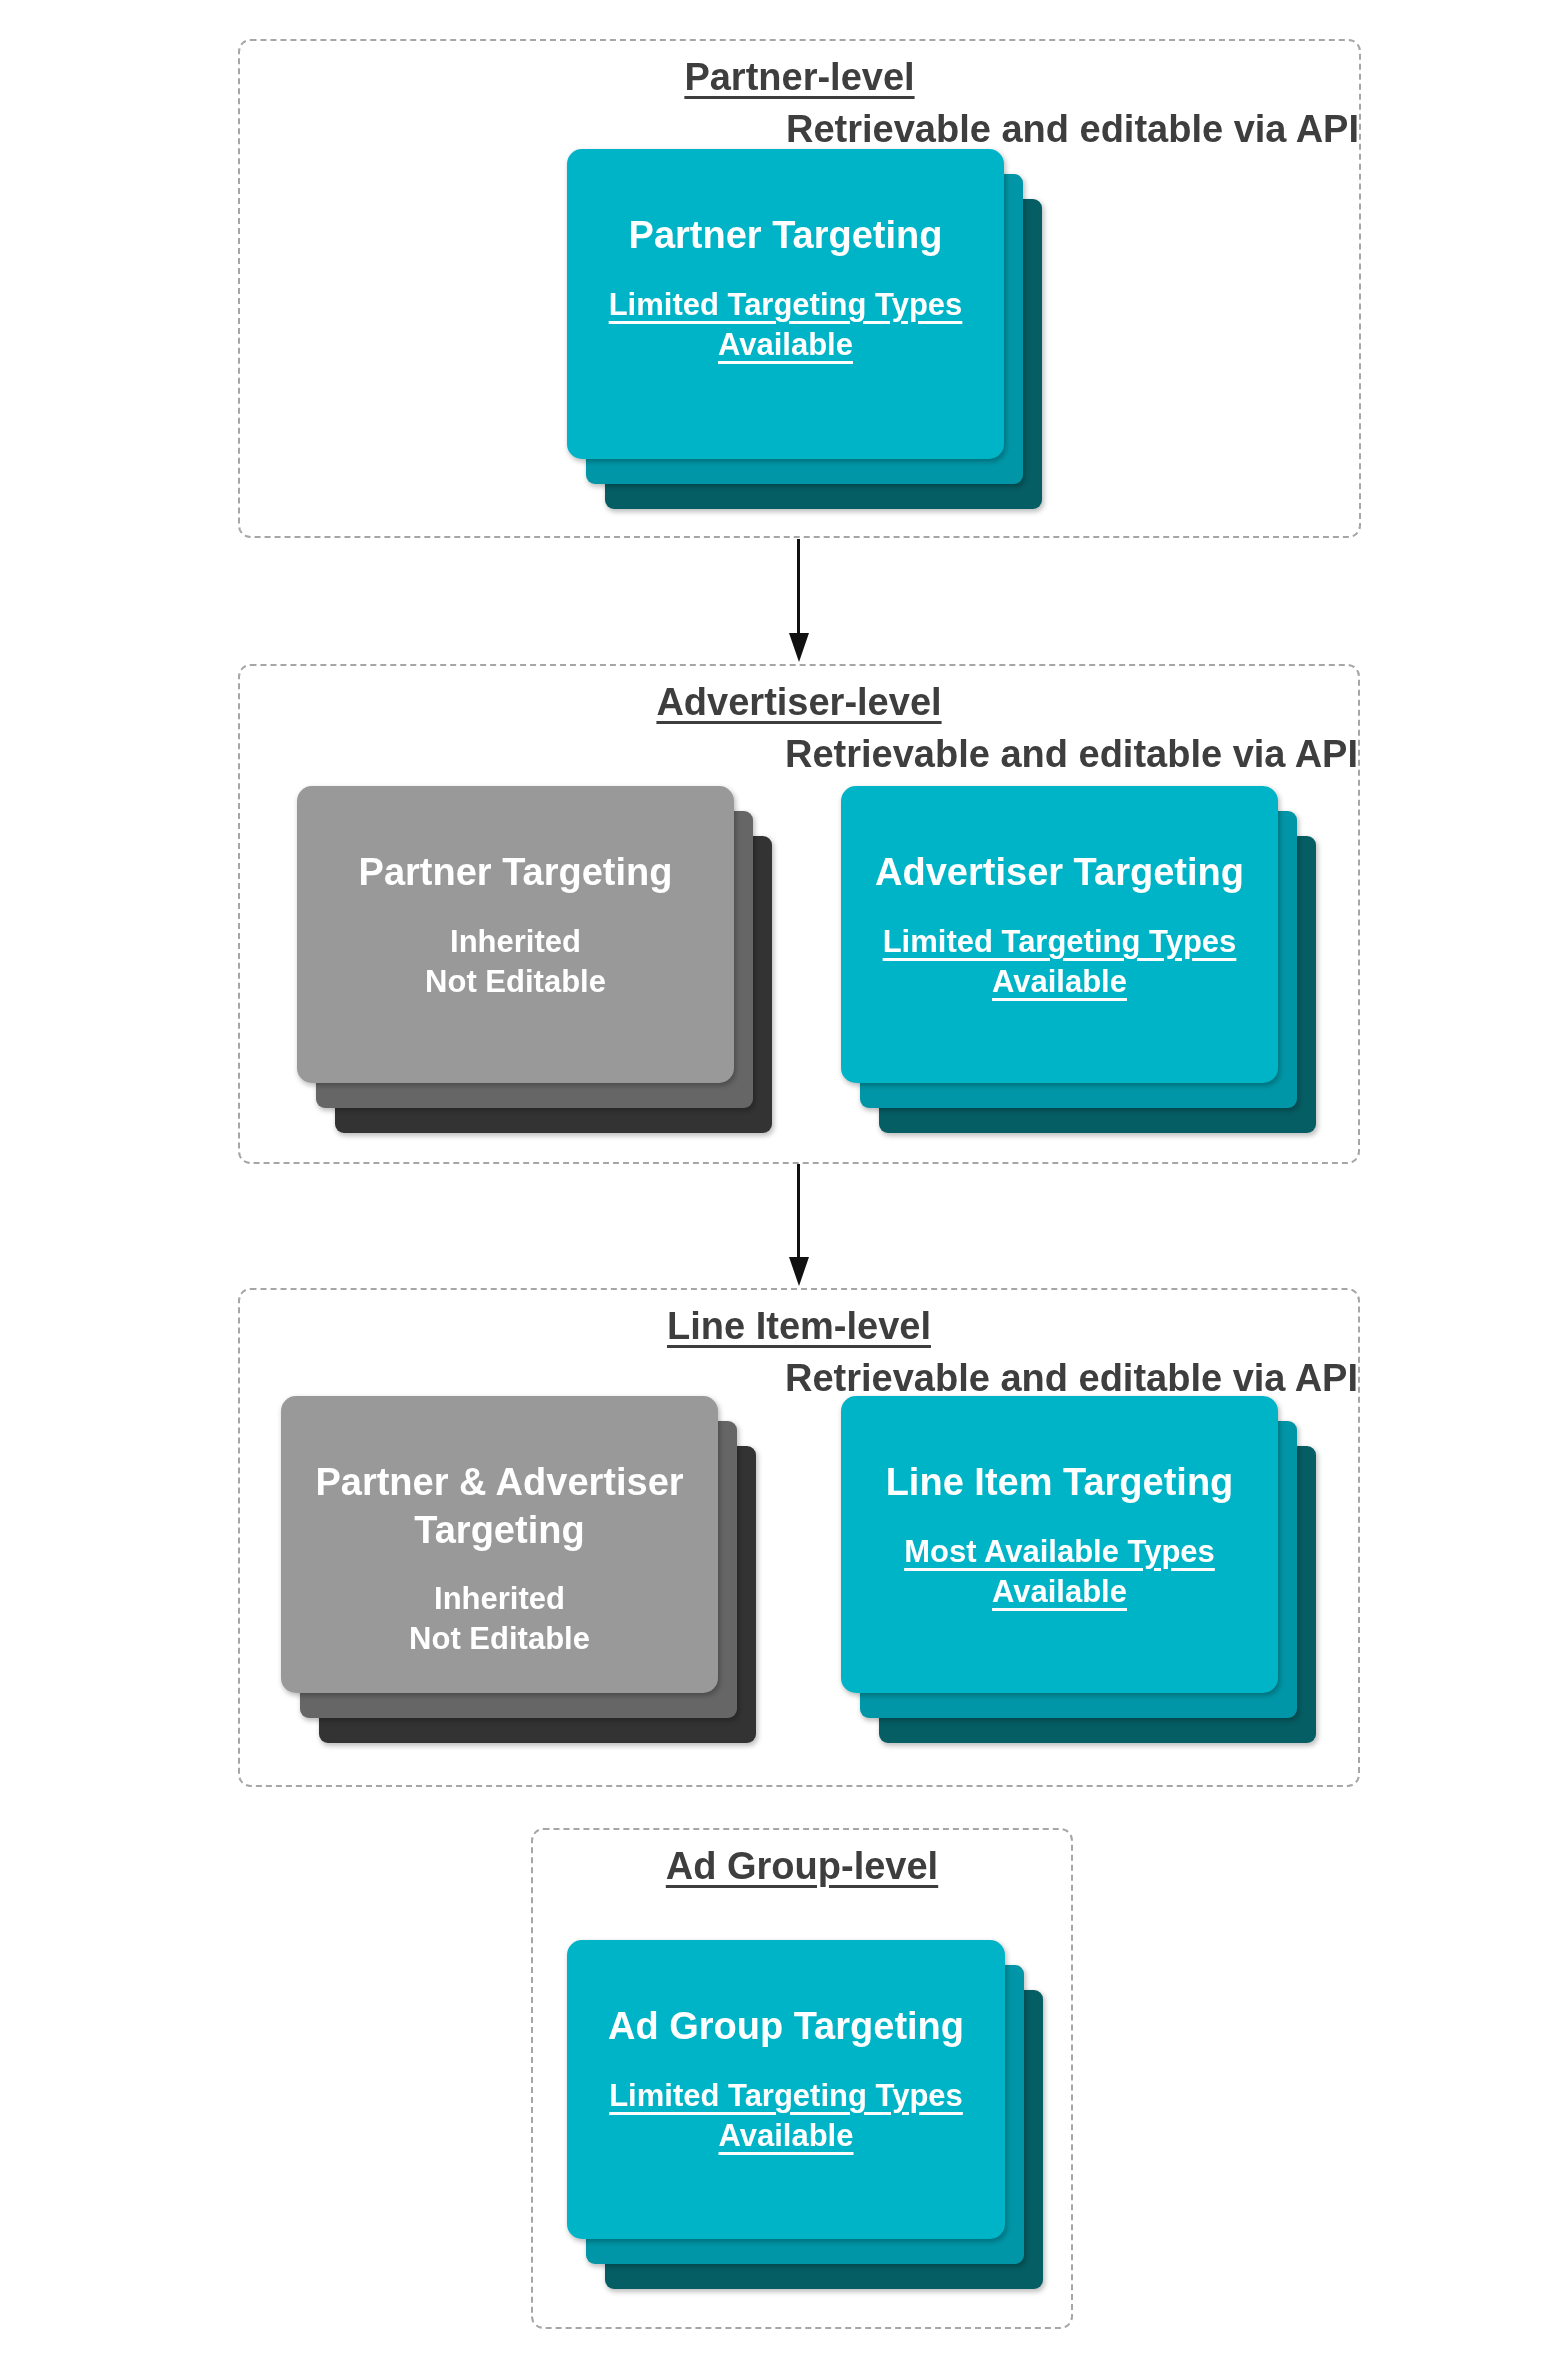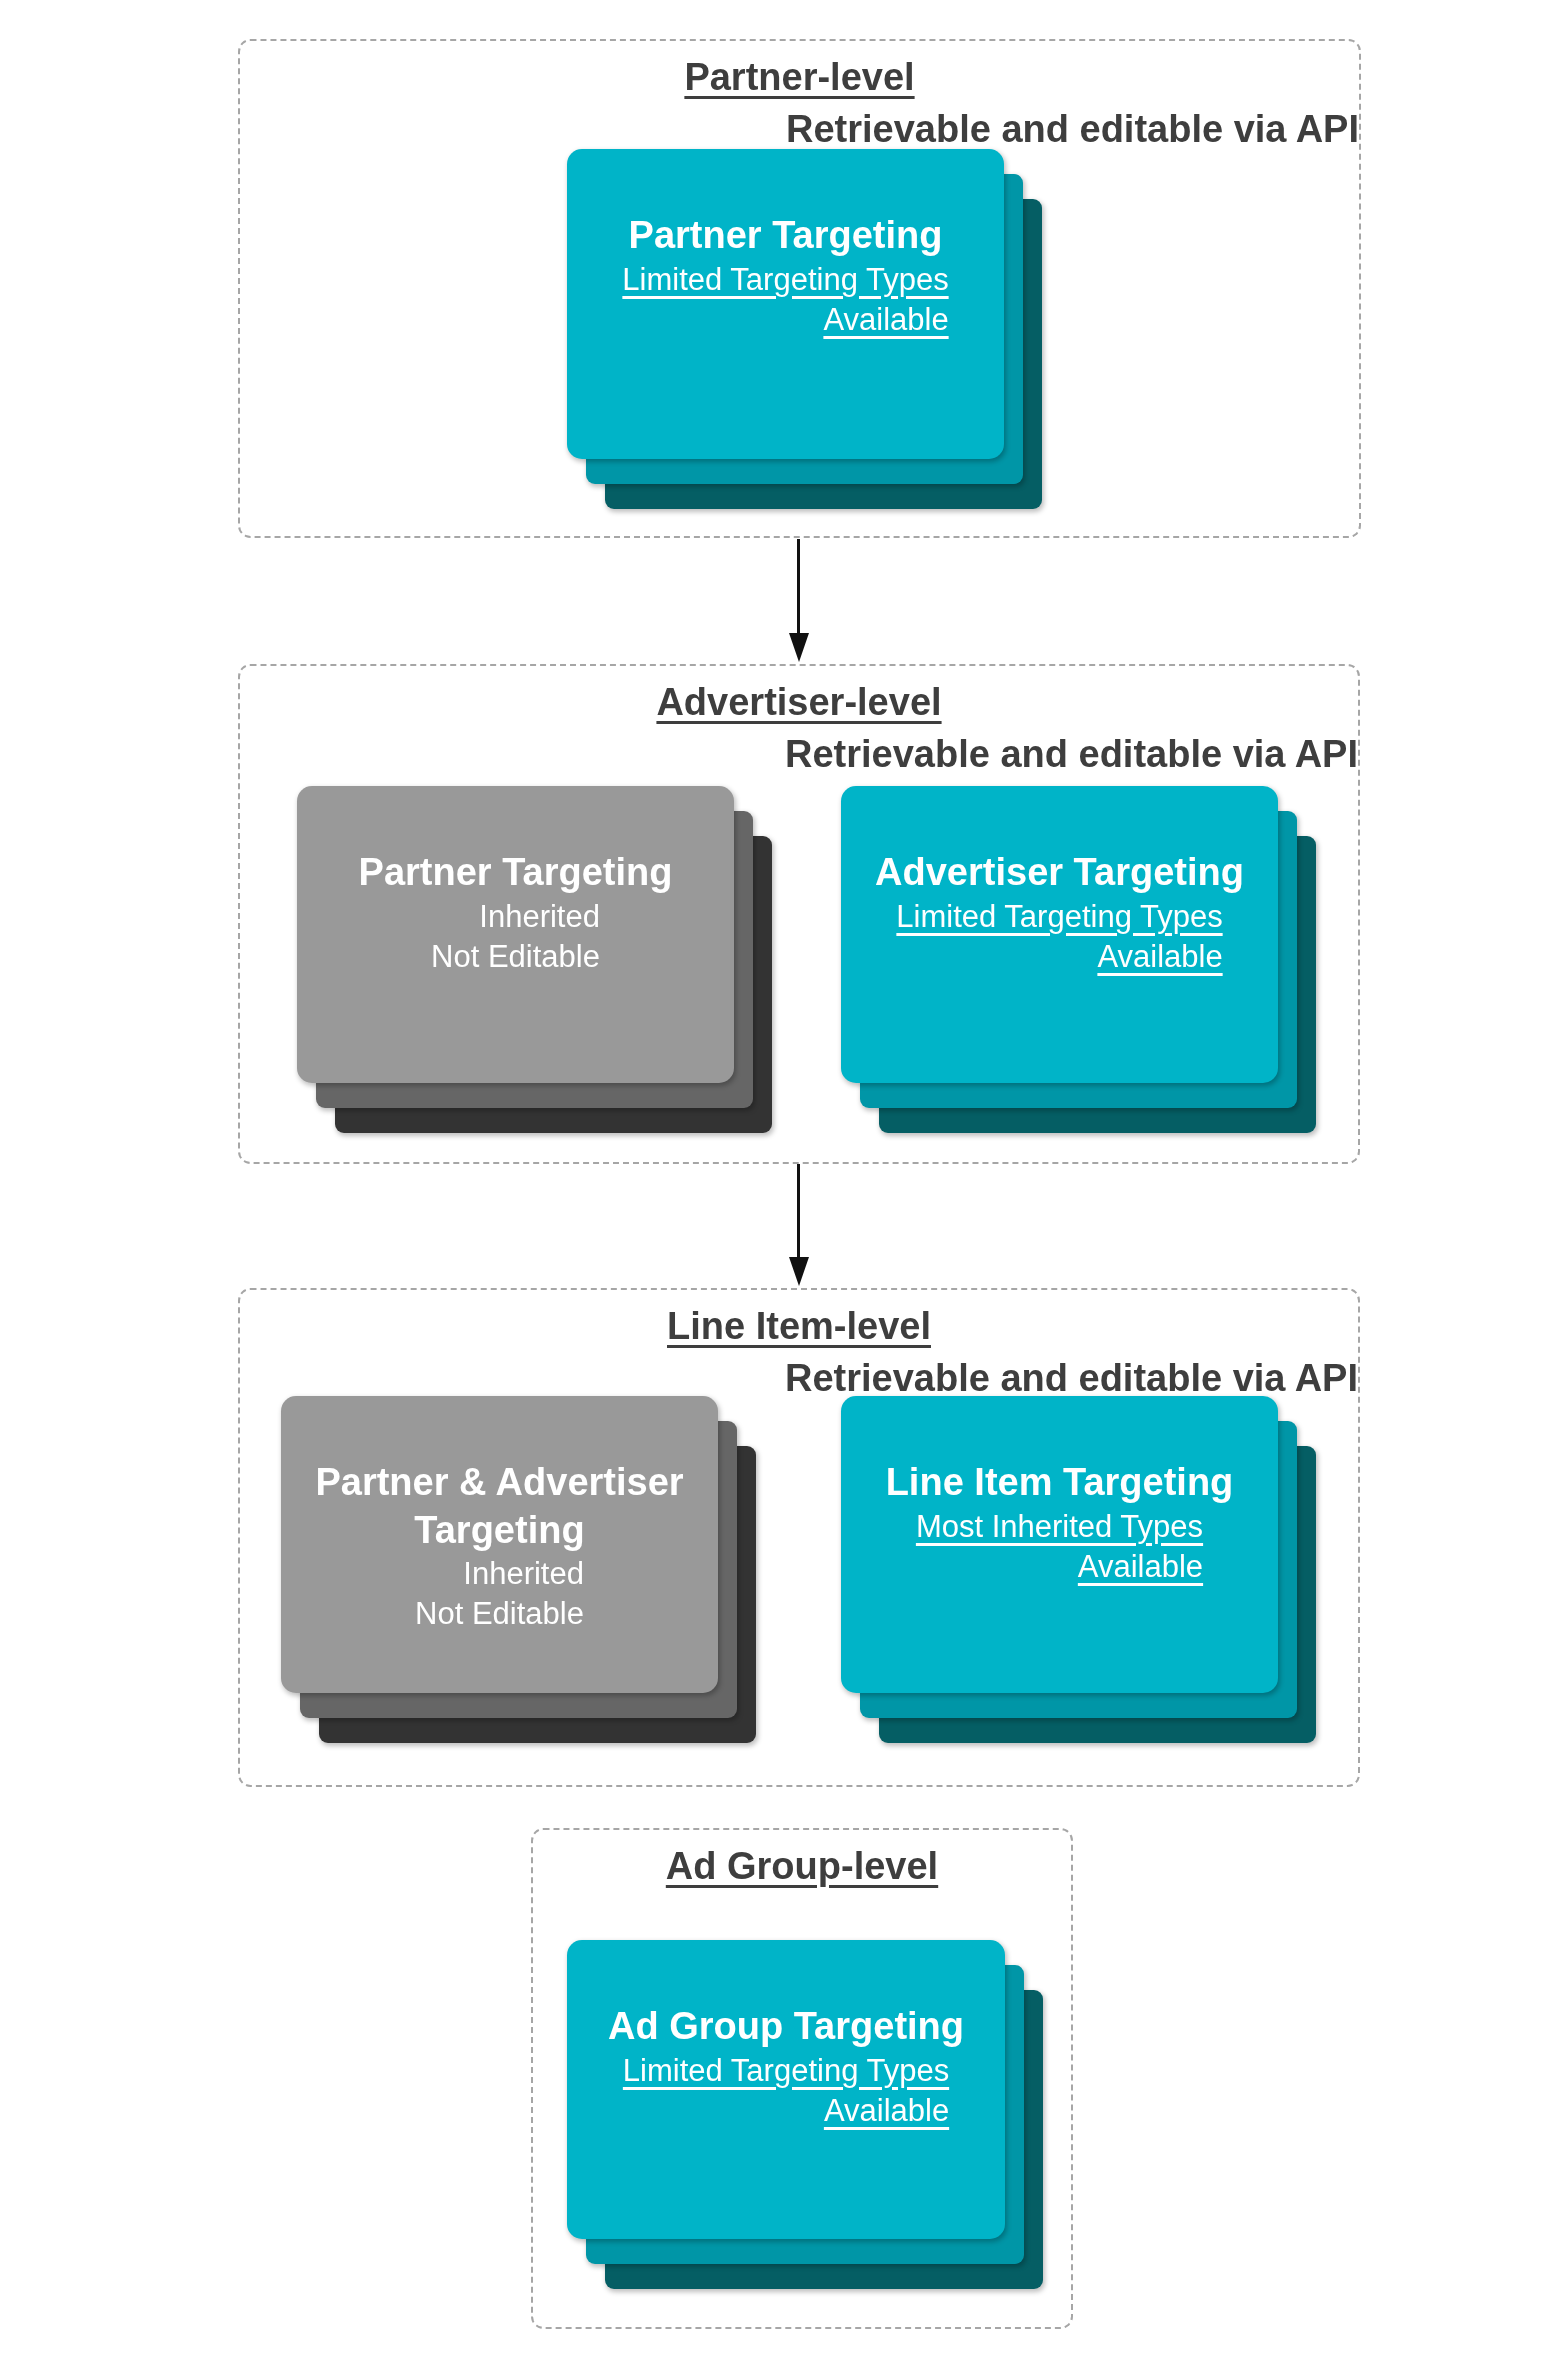--- a/index.html
+++ b/index.html
@@ -70,25 +70,25 @@
   .teal .card{background:#00b4c8;}
   .gray .card{background:#999999;}
   .card-title{
     color:#ffffff;
     font-size:38px;
     font-weight:700;
     line-height:1.25;
   }
   .card-title .tline{white-space:nowrap;}
   .card-sub{
+    margin-top:25px;
     color:#ffffff;
     font-size:31px;
-    font-weight:400;
+    font-weight:700;
     line-height:1.3;
-    text-align:right;
   }
   .card-sub.u div{
     text-decoration:underline;
     text-decoration-thickness:2.7px;
     text-underline-offset:6.3px;
   }
   
   .arrow{
     position:absolute;
     width:39px;
@@ -192,21 +192,21 @@
   </div>
 
   <div class="stack teal" style="left:841px;top:1396px;width:437px;height:297px">
     <div class="layer l3"></div>
     <div class="layer l2"></div>
     <div class="card">
       <div class="card-title">
         <div class="tline">Line Item Targeting</div>
       </div>
       <div class="card-sub u">
-        <div>Most Inherited Types</div>
+        <div>Most Available Types</div>
         <div>Available</div>
       </div>
     </div>
   </div>
 
   <section class="panel" style="left:531px;top:1828px;width:542px;height:501px">
     <div class="h1">Ad Group-level</div>
   </section>
 
   <div class="stack teal" style="left:567px;top:1940px;width:438px;height:299px">

